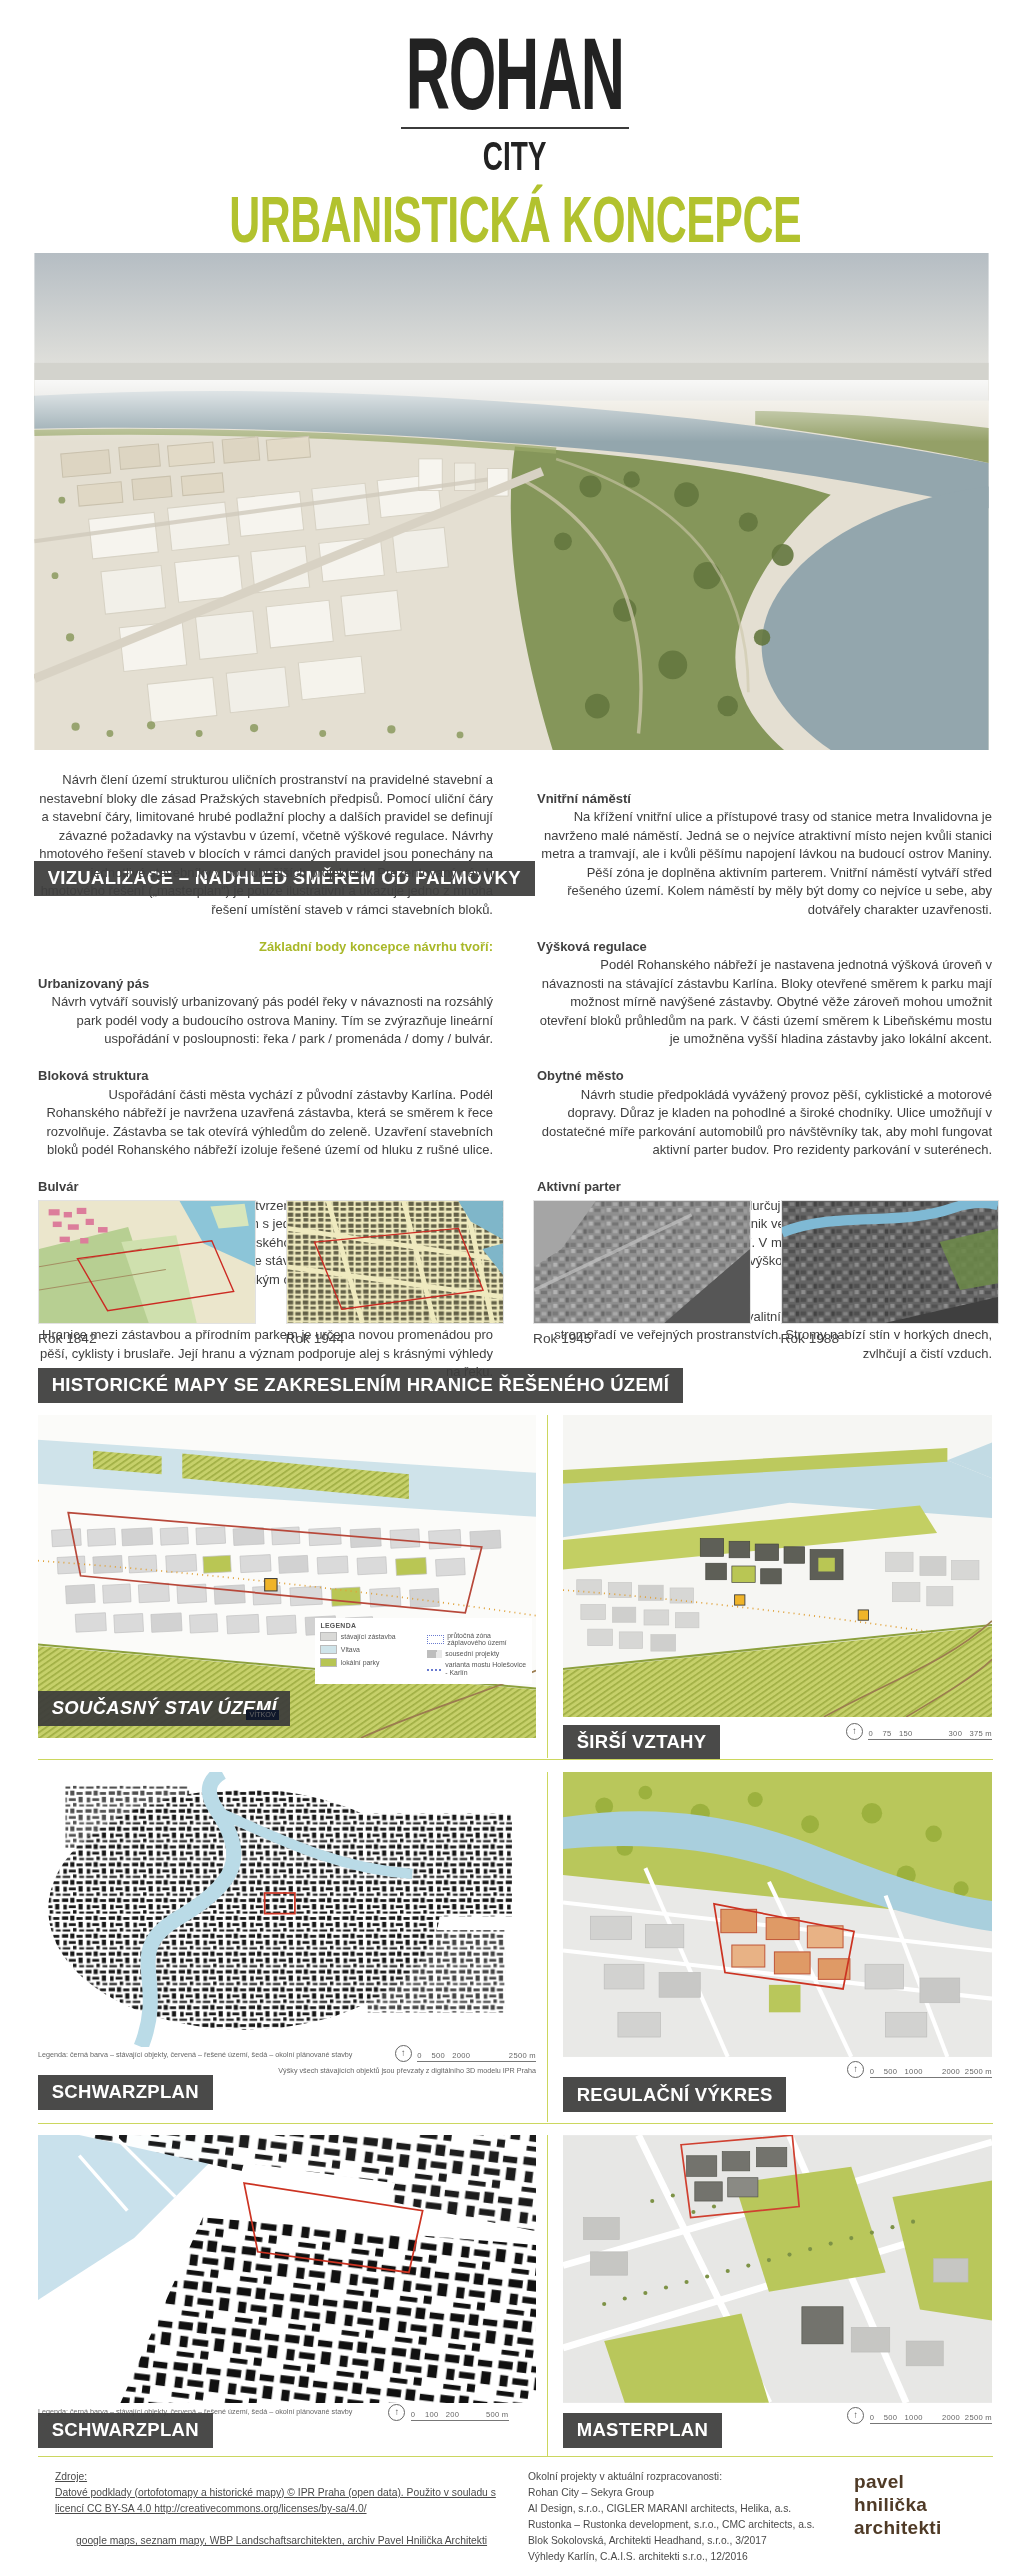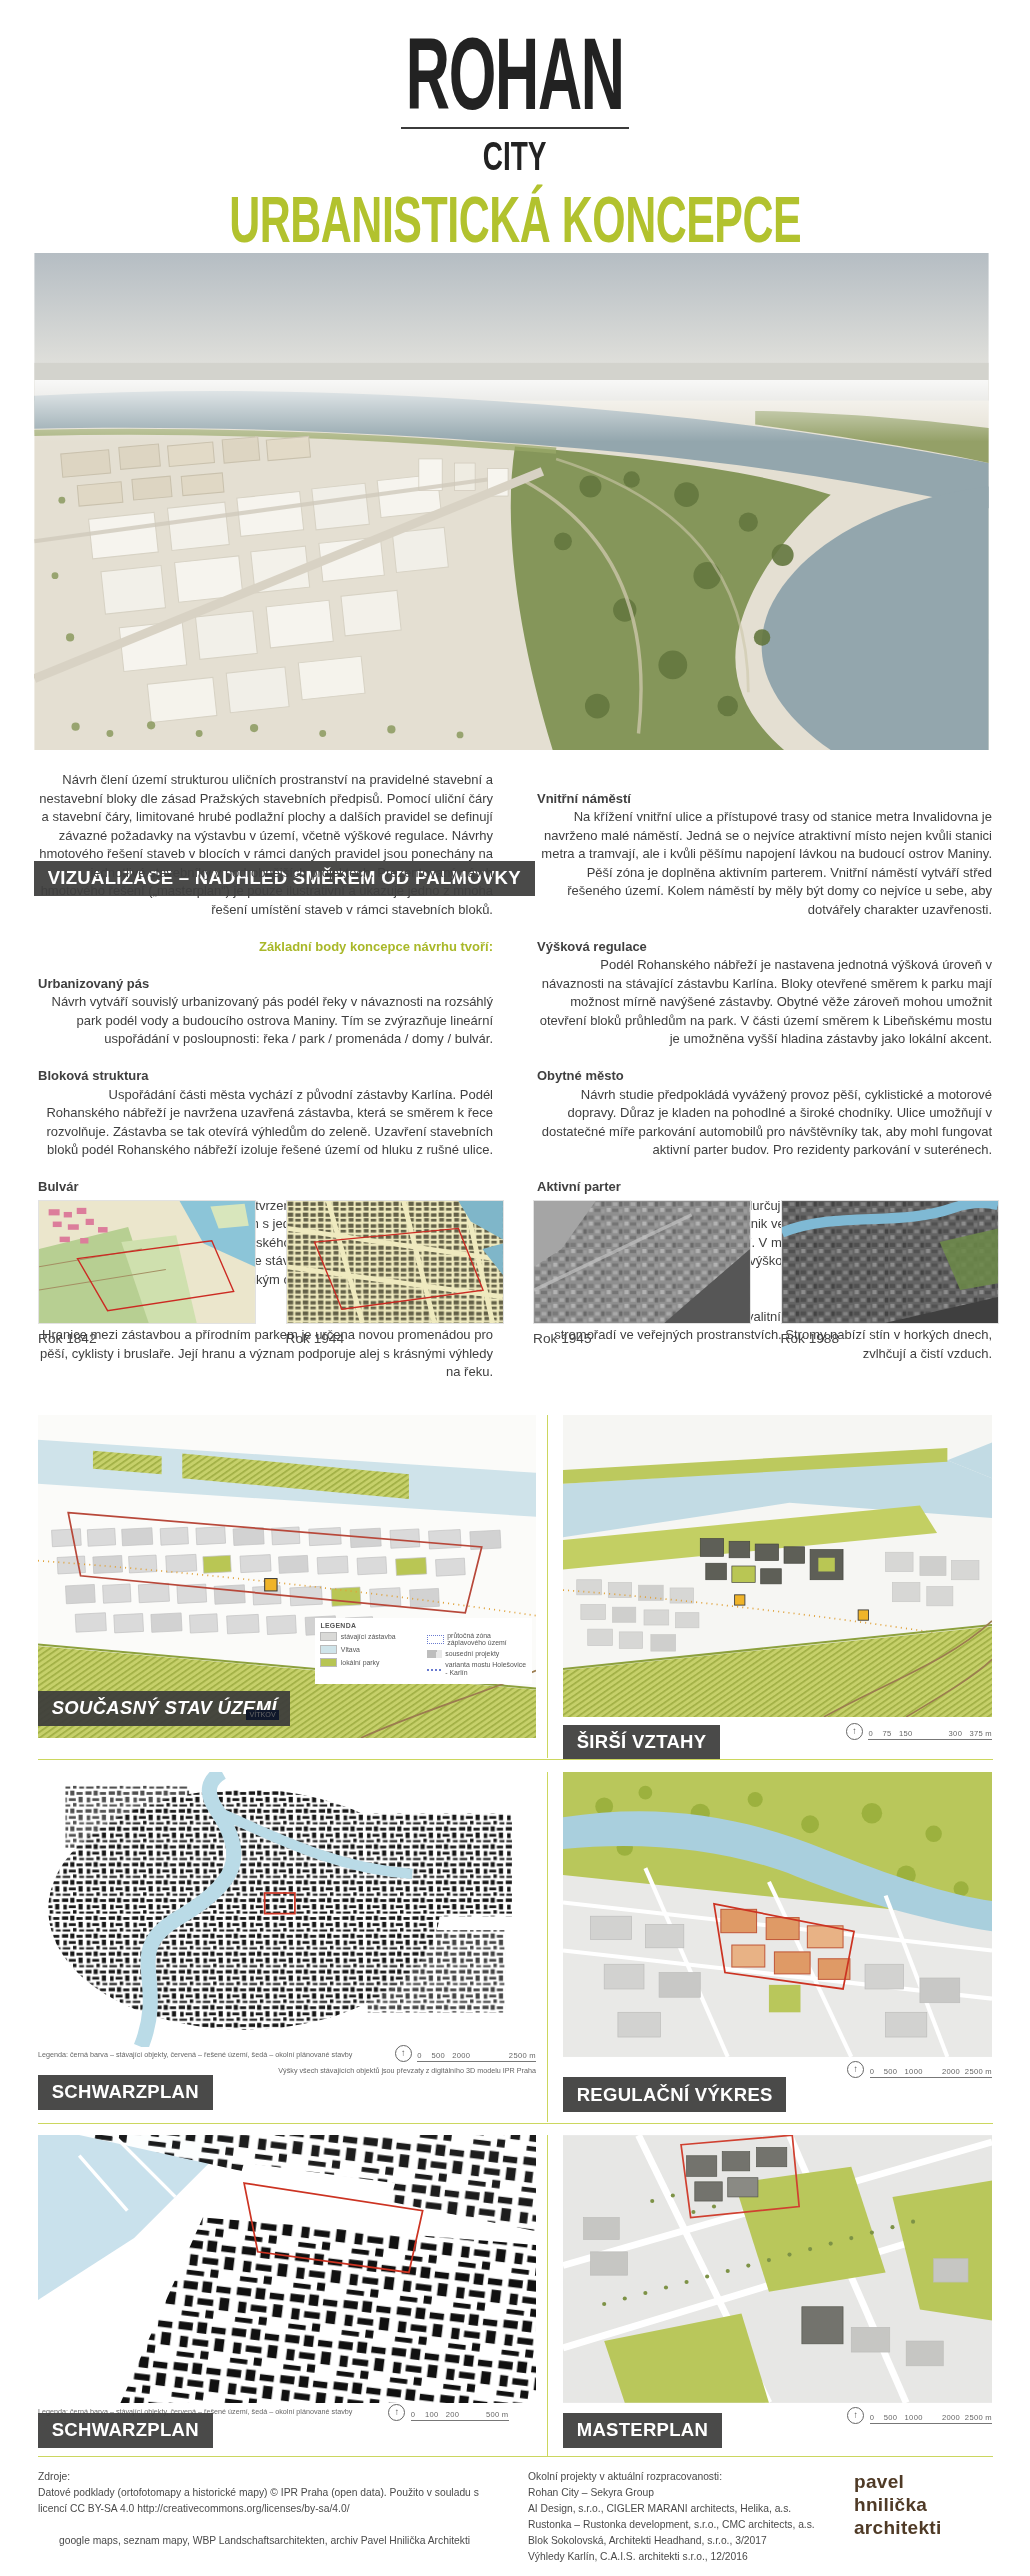--- a/index.html
+++ b/index.html
@@ -63,21 +63,21 @@
   .sw.dash{background:repeating-linear-gradient(90deg,#6a7bd0 0 2.1px,#fff 2.1px 4.1px);border:none;height:2.1px;margin-top:2.7px;}
 
   .scalebar{display:flex;align-items:flex-end;gap:5.5px;color:#666;font-size:7.6px;}
   .scalebar .nums{white-space:pre;border-bottom:1px solid #777;padding-bottom:1.4px;letter-spacing:0.3px;}
   .north{display:inline-block;width:15px;height:15px;border:1.1px solid #666;border-radius:50%;
          color:#555;text-align:center;line-height:13.7px;font-size:9.6px;font-weight:bold;}
   .tinynote{font-size:7.2px;color:#666;}
 
   
   .footer{position:absolute;top:2469px;left:38px;width:955px;font-size:10.3px;line-height:16px;color:#4a4a4a;}
-  .f-left{position:absolute;left:0;top:0;width:453px;}
+  .f-left{position:absolute;left:17px;top:0;width:453px;text-decoration:underline;}
   .f-right{position:absolute;left:490px;top:0;width:316px;}
   .f-logo{position:absolute;left:816px;top:1.4px;width:139px;font-weight:bold;
           font-size:19px;line-height:23px;color:#4f3a26;letter-spacing:0.3px;}
   .f-left p,.f-right p{margin:0;}
   .mt{margin-top:16px !important;text-align:center;}
 </style>
 </head>
 <body>
 
 <svg width="0" height="0" style="position:absolute" aria-hidden="true">
@@ -321,20 +321,21 @@
     <figure>
       <svg width="216" height="122" viewBox="0 0 315 178" aria-hidden="true">
         <rect width="315" height="178" fill="url(#aerD)"></rect>
         <path d="M0,46 C80,14 170,38 250,10 C280,0 300,2 315,6" stroke="#7fb9d4" stroke-width="15" fill="none"></path>
         <polygon points="230,60 315,40 315,120 260,130" fill="#6c8a48" opacity=".85"></polygon>
         <polygon points="150,178 315,140 315,178" fill="#3f3f3f"></polygon>
       </svg>
       <figcaption>Rok 1988</figcaption>
     </figure>
   </section>
+  <div class="bar hist-bar">HISTORICKÉ MAPY SE ZAKRESLENÍM HRANICE ŘEŠENÉHO ÚZEMÍ</div>
 
   <section class="panel" style="top:1415px;left:38px;width:498px;height:323px;">
     <svg width="498" height="323" viewBox="0 0 725 470" aria-hidden="true">
       <rect width="725" height="470" fill="#fbfbf9"></rect>
       <polygon points="0,36 725,84 725,148 0,100" fill="#cfe3ea"></polygon>
       <polygon points="210,56 540,86 540,122 210,92" fill="url(#hatchOl)"></polygon>
       <polygon points="80,52 180,60 180,86 80,78" fill="url(#hatchOl)"></polygon>
       <g transform="rotate(-3 360 240)" stroke="#c2c2c2" stroke-width="1">
         <rect x="24" y="150" width="42" height="24" fill="#dadada"></rect>
           <rect x="76" y="152" width="40" height="24" fill="#dadada"></rect>

